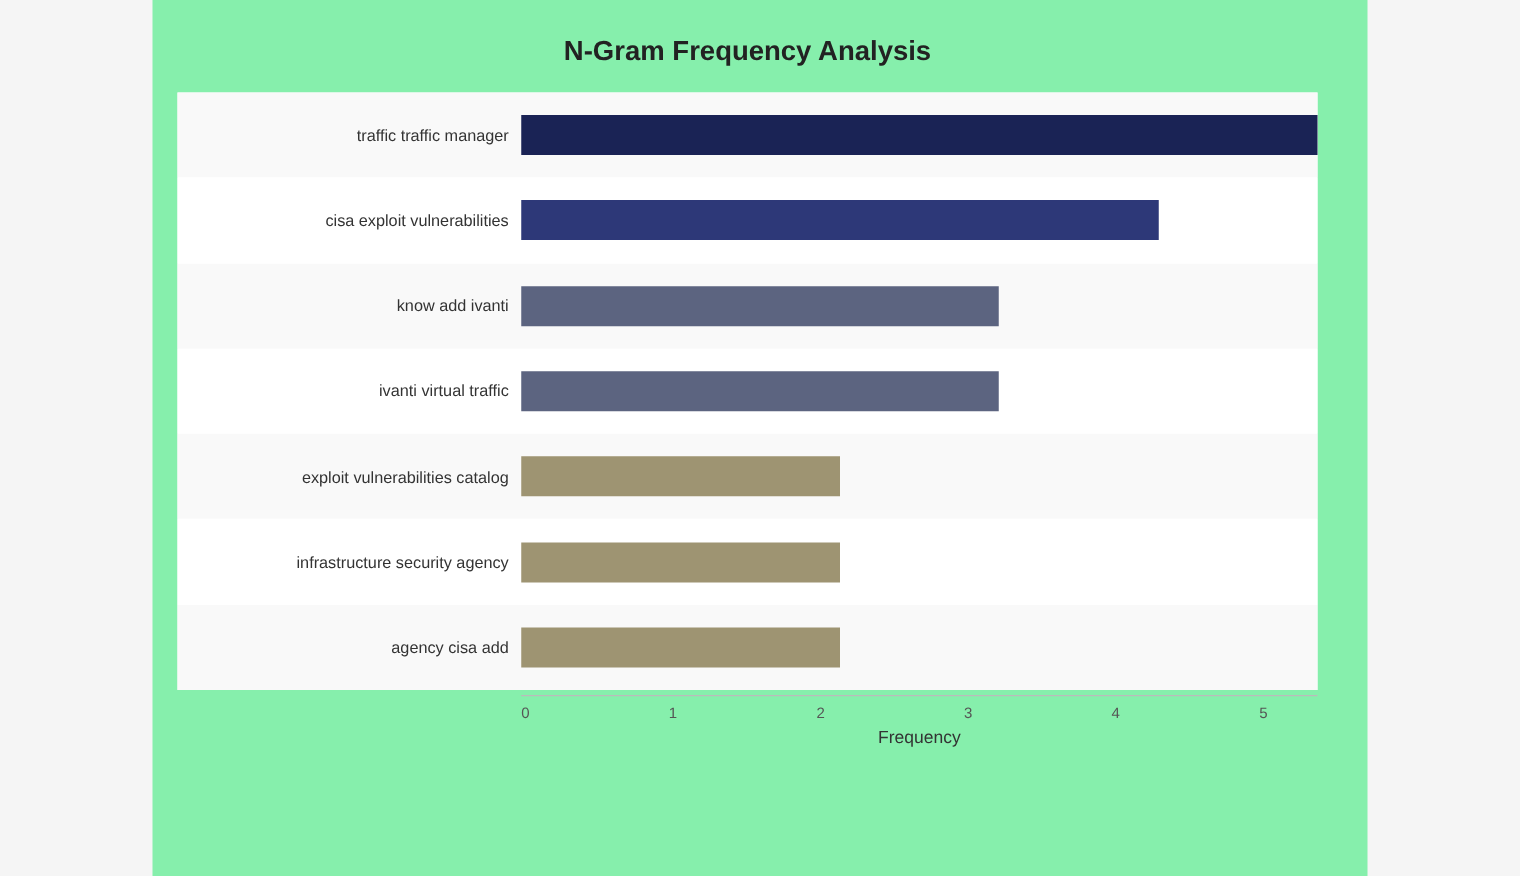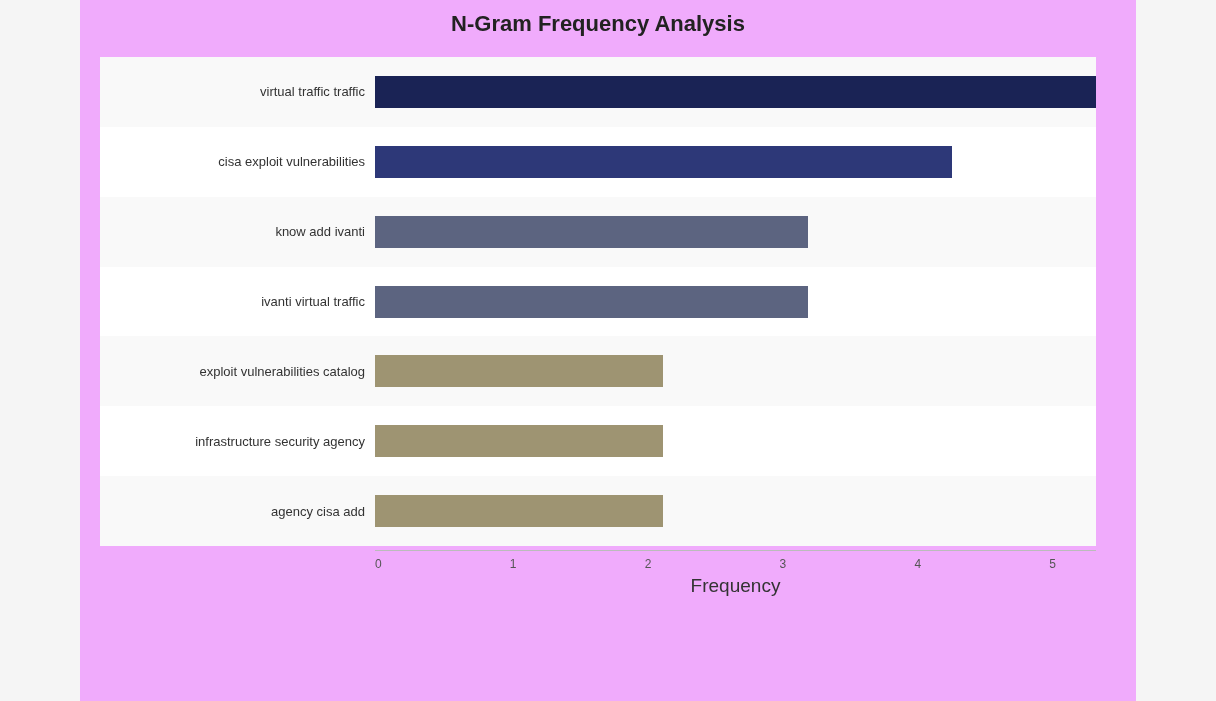--- a/index.html
+++ b/index.html
@@ -6,24 +6,24 @@
     body {
       background: #f5f5f5;
       font-family: Arial, sans-serif;
       display: flex;
       justify-content: center;
       align-items: center;
       min-height: 100vh;
       width: 1216px;
     }
     .chart-container {
-      background: #f0abfc;
-      width: 1056px;
+      background: #86efac;
+      width: 972px;
       height: 701px;
-      padding: 11px 40px 60px 20px;
+      padding: 28px 40px 60px 20px;
       position: relative;
     }
     .chart-title {
       text-align: center;
       font-size: 22px;
       font-weight: bold;
       color: #222;
       margin-bottom: 20px;
     }
     .chart-area {
@@ -75,35 +75,35 @@
       justify-content: space-between;
       padding: 0;
     }
     .x-tick {
       font-size: 12px;
       color: #555;
       text-align: center;
     }
     .x-axis-label {
       text-align: center;
-      font-size: 19px;
+      font-size: 14px;
       color: #333;
       margin-top: 4px;
       margin-left: 275px;
     }
   </style>
 </head>
 <body>
 
 <div class="chart-container">
   <div class="chart-title">N-Gram Frequency Analysis</div>
   <div class="chart-area">
     <div class="bars-section" id="bars-section">
     <div class="bar-row">
-          <div class="bar-label">virtual traffic traffic</div>
+          <div class="bar-label">traffic traffic manager</div>
           <div class="bar-track">
             <div class="bar-fill" style="width: 102%; background-color: rgb(26, 35, 85);"></div>
           </div>
         </div>
         <div class="bar-row">
           <div class="bar-label">cisa exploit vulnerabilities</div>
           <div class="bar-track">
             <div class="bar-fill" style="width: 80%; background-color: rgb(45, 56, 120);"></div>
           </div>
         </div>

